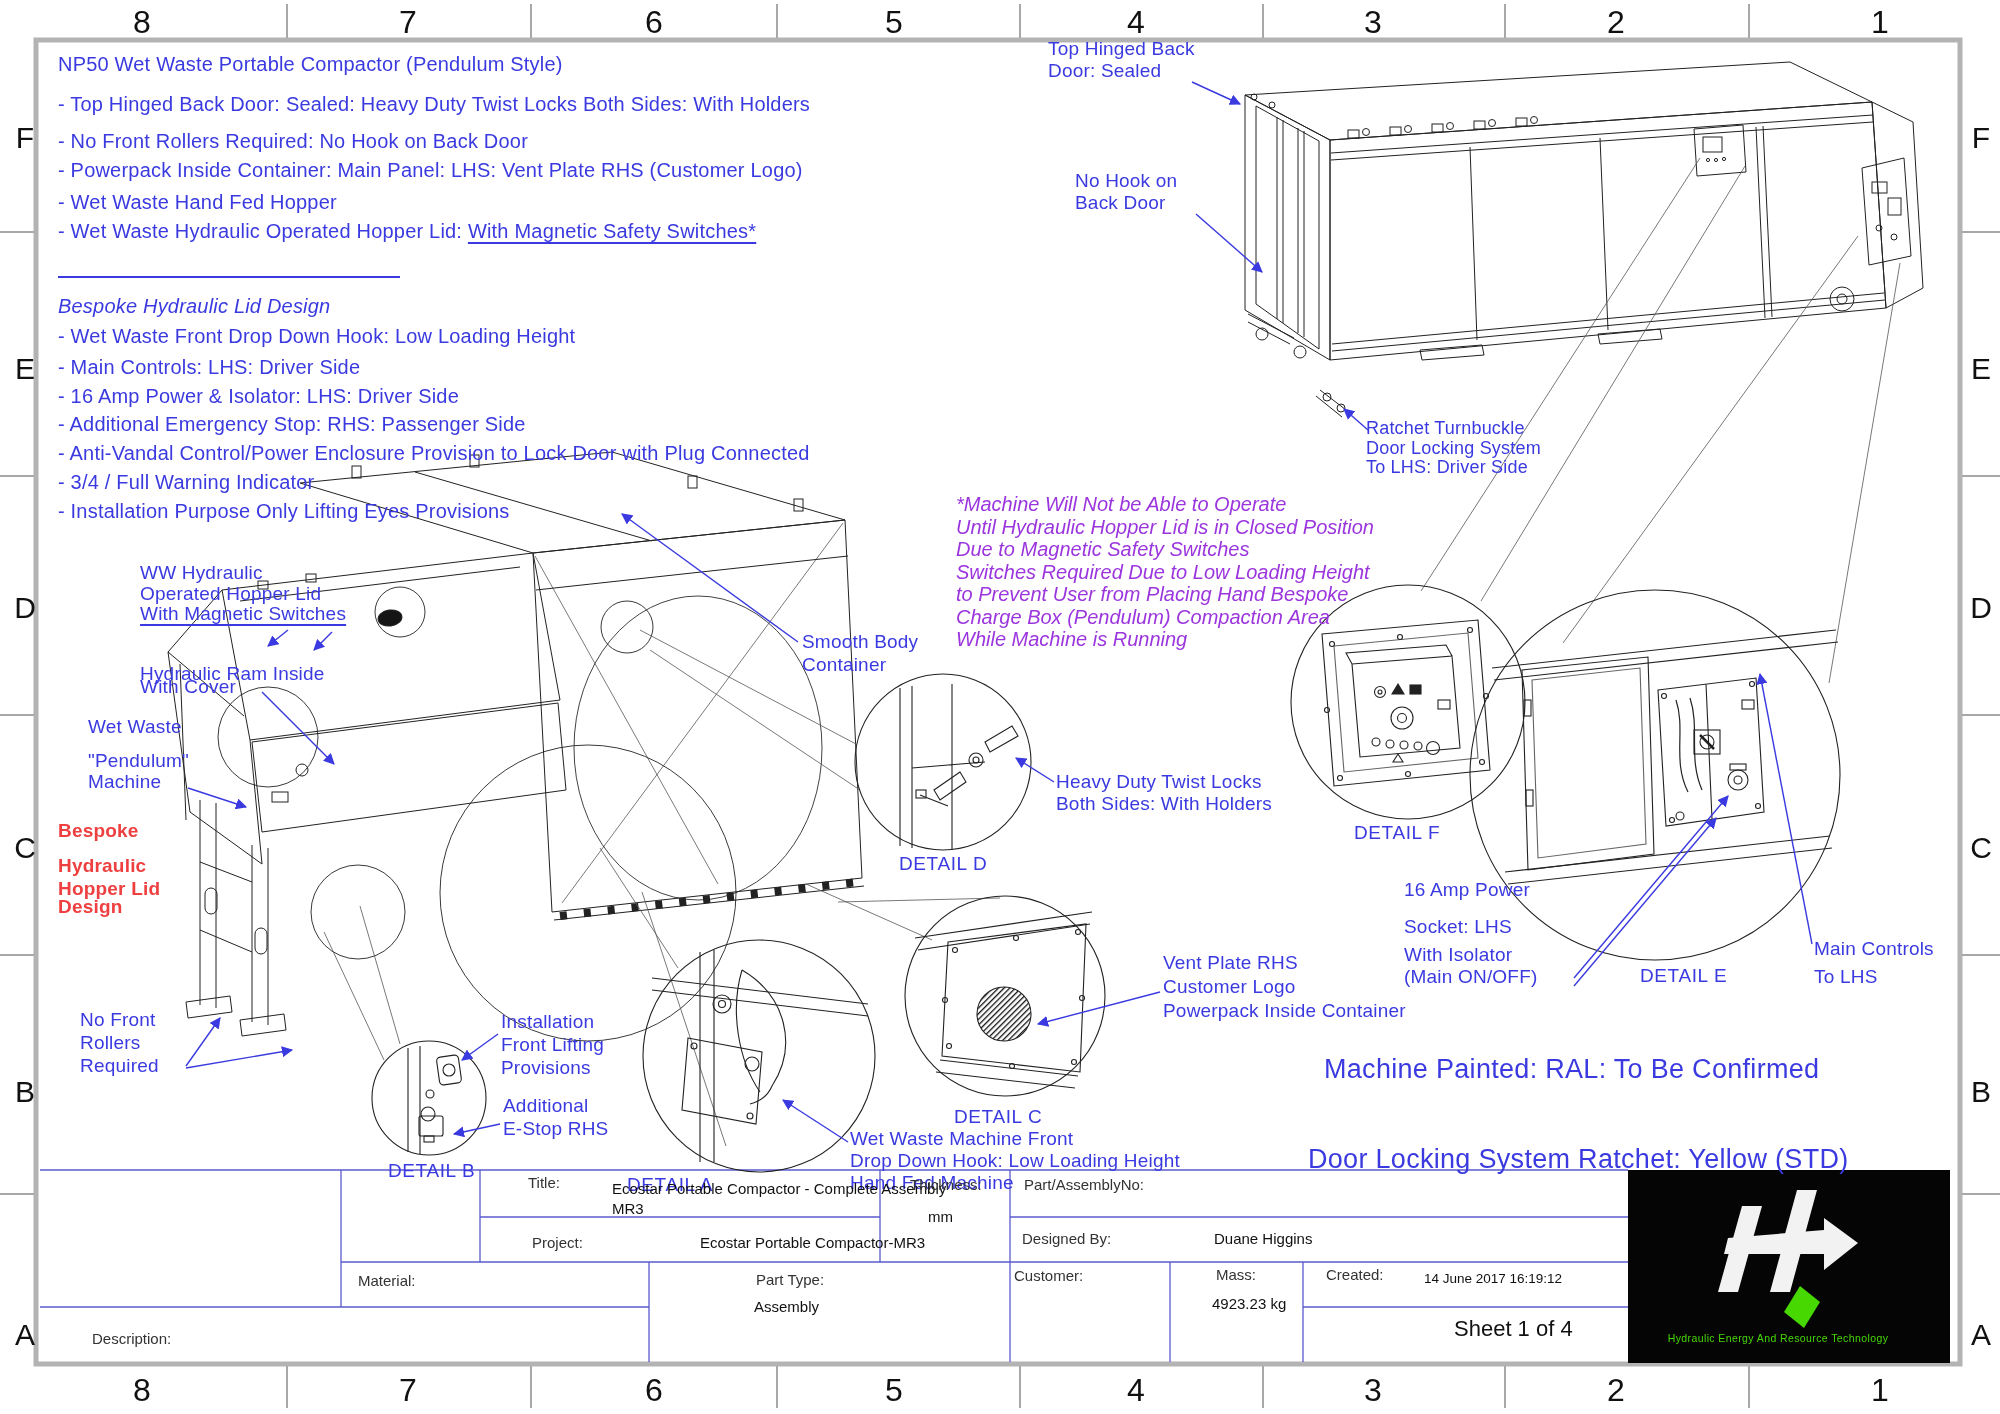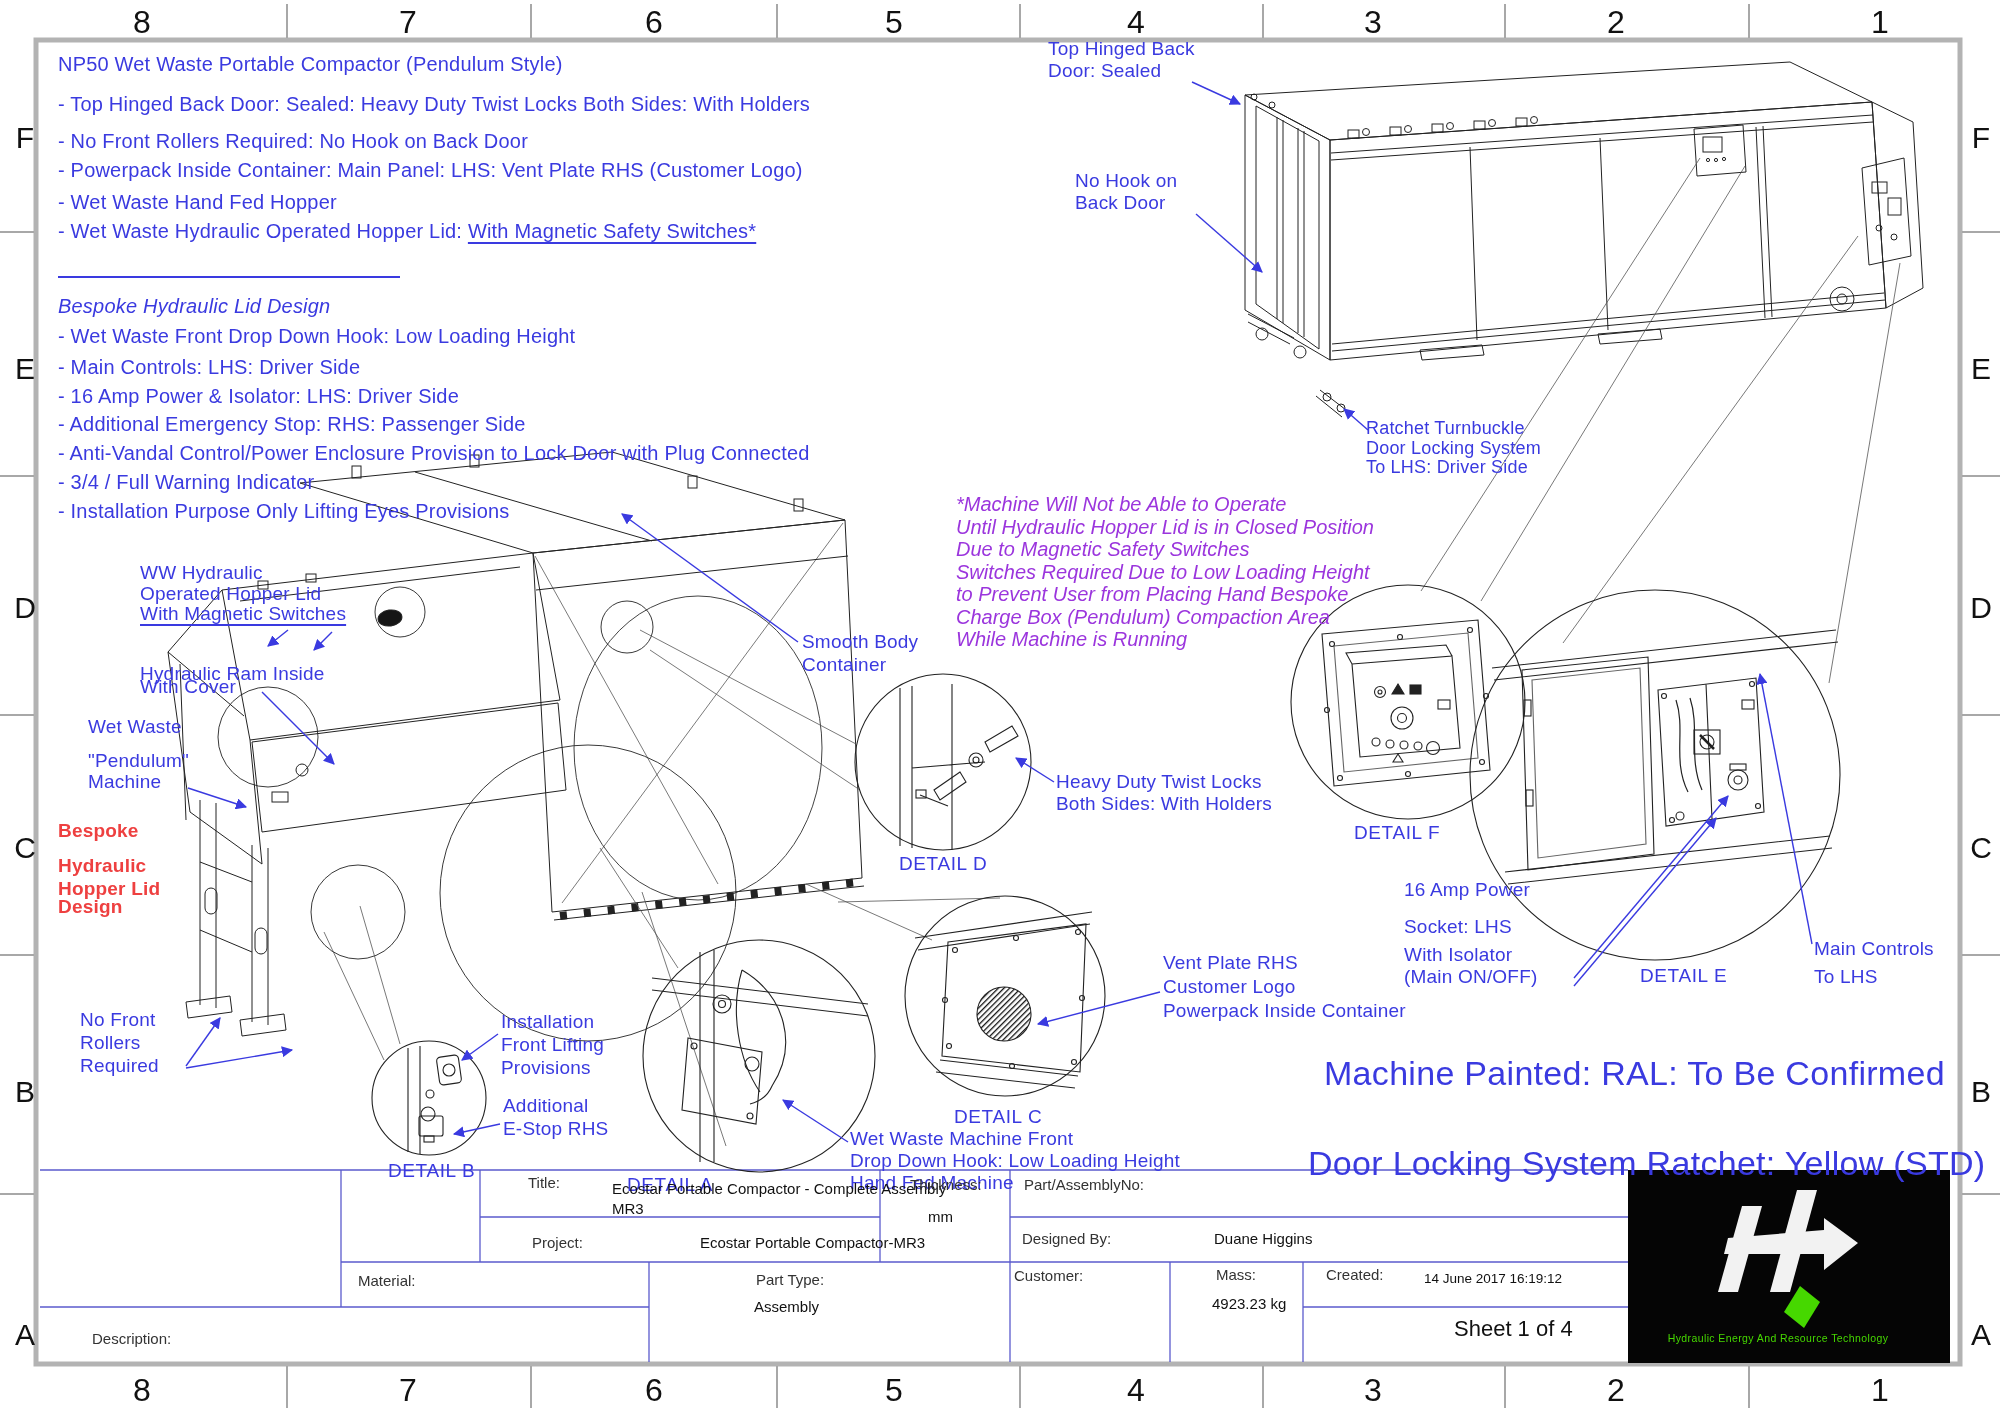--- a/index.html
+++ b/index.html
@@ -8,21 +8,21 @@
   html,body{margin:0;padding:0;background:#fff;}
   #sheet{position:relative;width:2000px;height:1414px;background:#fff;overflow:hidden;
          font-family:"Liberation Sans", sans-serif;}
   svg.cv{position:absolute;left:0;top:0;width:2000px;height:1414px;}
   .note{position:absolute;left:58px;white-space:nowrap;font-size:20px;color:var(--blue);letter-spacing:.2px;line-height:1.2;}
   .warnline{white-space:nowrap;}
   .warn{position:absolute;font-size:20px;font-style:italic;color:var(--purple);line-height:22.5px;}
   .call{position:absolute;white-space:nowrap;font-size:19px;color:var(--blue);line-height:22px;letter-spacing:.2px;}
   .det{position:absolute;white-space:nowrap;font-size:19px;color:var(--blue);letter-spacing:.6px;}
   .redtxt{color:var(--red);font-weight:bold;}
-  .big{position:absolute;white-space:nowrap;font-size:34px;color:var(--blue);letter-spacing:.3px;}
+  .big{position:absolute;white-space:nowrap;font-size:27px;color:var(--blue);letter-spacing:.3px;}
   .tb{position:absolute;white-space:nowrap;font-size:15px;color:#333;}
   .tbv{color:#111;}
   .gnum{position:absolute;width:60px;text-align:center;font-size:32px;color:#111;}
   .glet{position:absolute;width:34px;text-align:center;font-size:30px;color:#111;}
   .ul3{text-decoration:underline;text-underline-offset:4px;text-decoration-thickness:2px;}
   .rule{position:absolute;border-top:2.5px solid var(--blue);}
   .logotag{position:absolute;width:300px;text-align:center;font-size:10.5px;color:var(--green);letter-spacing:.4px;}
   .it{font-style:italic;}
 </style>
 </head>

